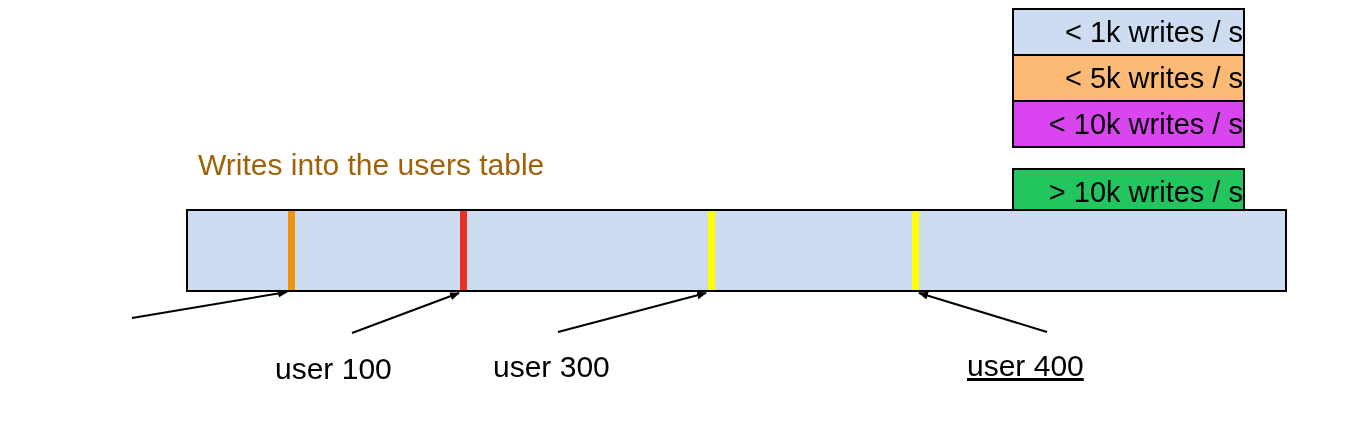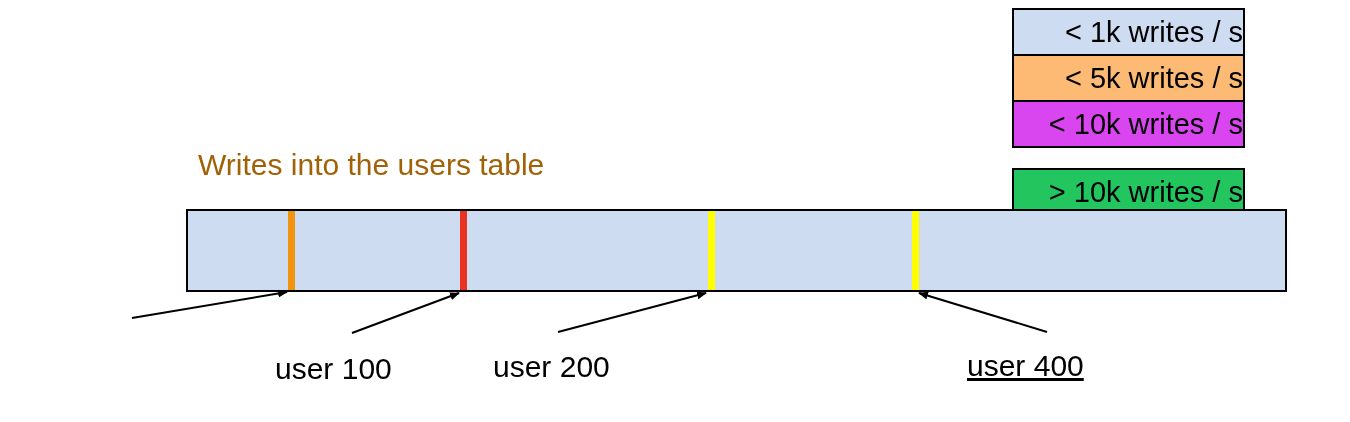--- a/index.html
+++ b/index.html
@@ -121,16 +121,16 @@
         <path d="M0,0 L10,4 L0,8 z" fill="#000000"></path>
       </marker>
     </defs>
     <line x1="132" y1="318" x2="287" y2="292" stroke="#000000" stroke-width="2" marker-end="url(#ah)"></line>
     <line x1="352" y1="333" x2="459" y2="293" stroke="#000000" stroke-width="2" marker-end="url(#ah)"></line>
     <line x1="558" y1="332" x2="706" y2="293" stroke="#000000" stroke-width="2" marker-end="url(#ah)"></line>
     <line x1="1047" y1="332" x2="919" y2="293" stroke="#000000" stroke-width="2" marker-end="url(#ah)"></line>
   </svg>
 
   <div class="user-label user-label-2">user 100</div>
-  <div class="user-label user-label-3">user 200</div>
+  <div class="user-label user-label-3">user 300</div>
   <div class="user-label user-label-4">user 400</div>
 
 </div>
 
 </body></html>

